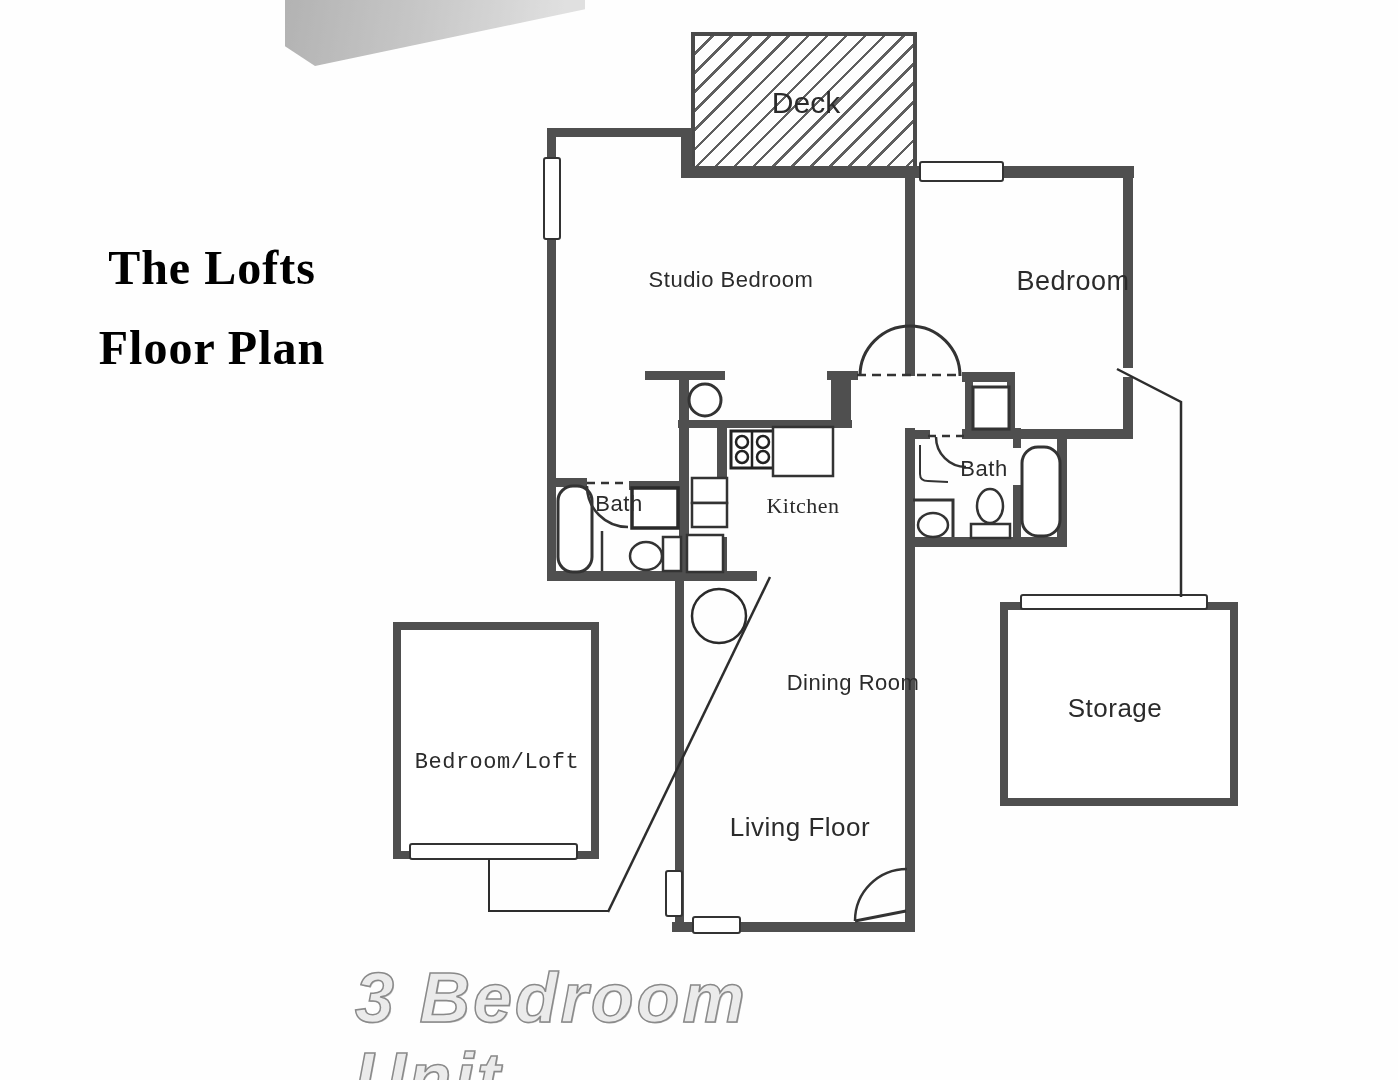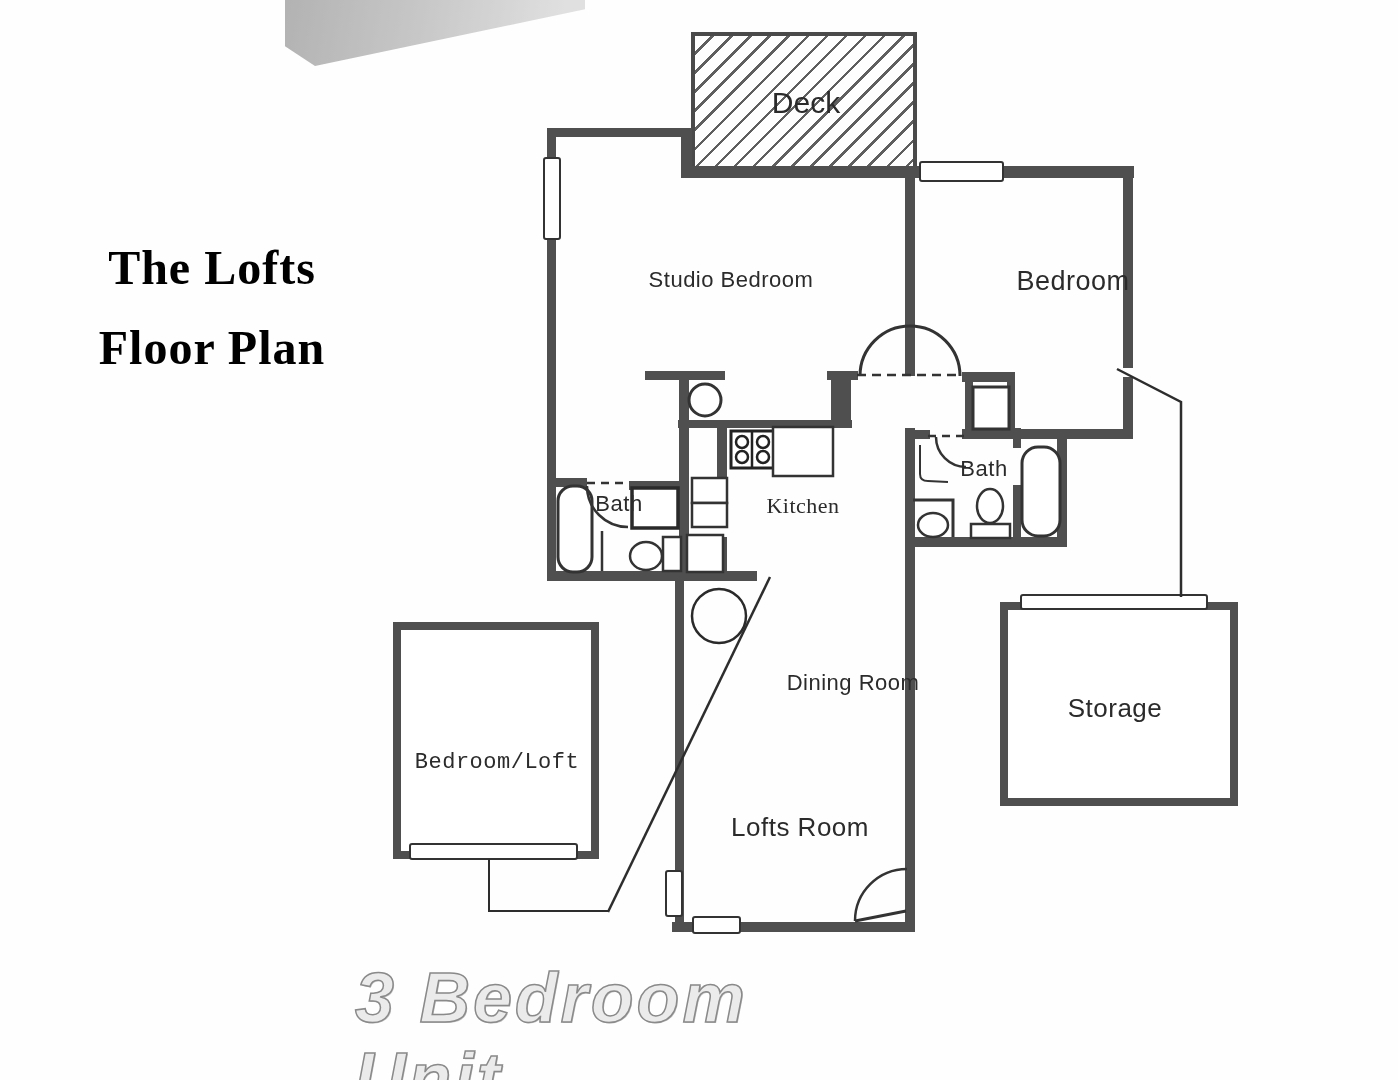--- a/index.html
+++ b/index.html
@@ -131,18 +131,18 @@
     <div>Floor Plan</div>
   </div>
 
   <div class="deck-label">Deck</div>
   <span class="room-label" style="left:731px;top:280px;">Studio Bedroom</span>
   <span class="room-label" style="left:1029px;top:281px;font-size:27px;margin-left:44px;">Bedroom</span>
   <span class="room-label" style="left:619px;top:504px;">Bath</span>
   <span class="room-label" style="left:803px;top:506px;font-family:Liberation Serif, serif;">Kitchen</span>
   <span class="room-label" style="left:984px;top:469px;">Bath</span>
   <span class="room-label" style="left:853px;top:683px;">Dining Room</span>
-  <span class="room-label" style="left:800px;top:827px;font-size:26px;">Lofts Room</span>
+  <span class="room-label" style="left:800px;top:827px;font-size:26px;">Living Floor</span>
   <span class="room-label" style="left:497px;top:762px;font-family:Liberation Mono, monospace;">Bedroom/Loft</span>
   <span class="room-label" style="left:1115px;top:708px;font-size:26px;">Storage</span>
 
   <div class="footer">3 Bedroom Unit</div>
 </div>
 
 </body></html>

